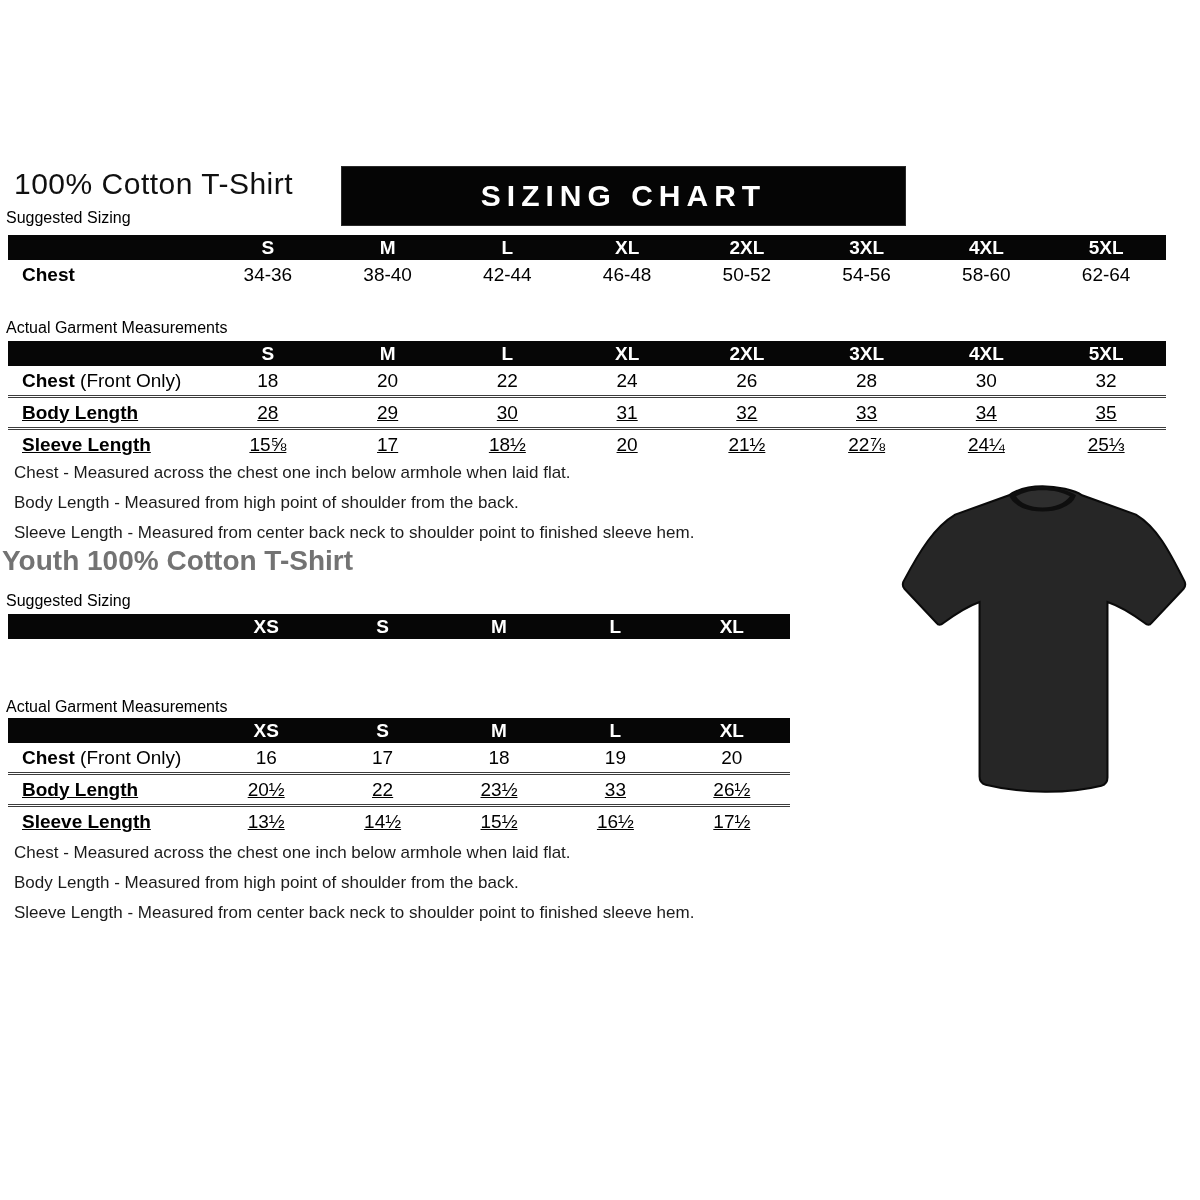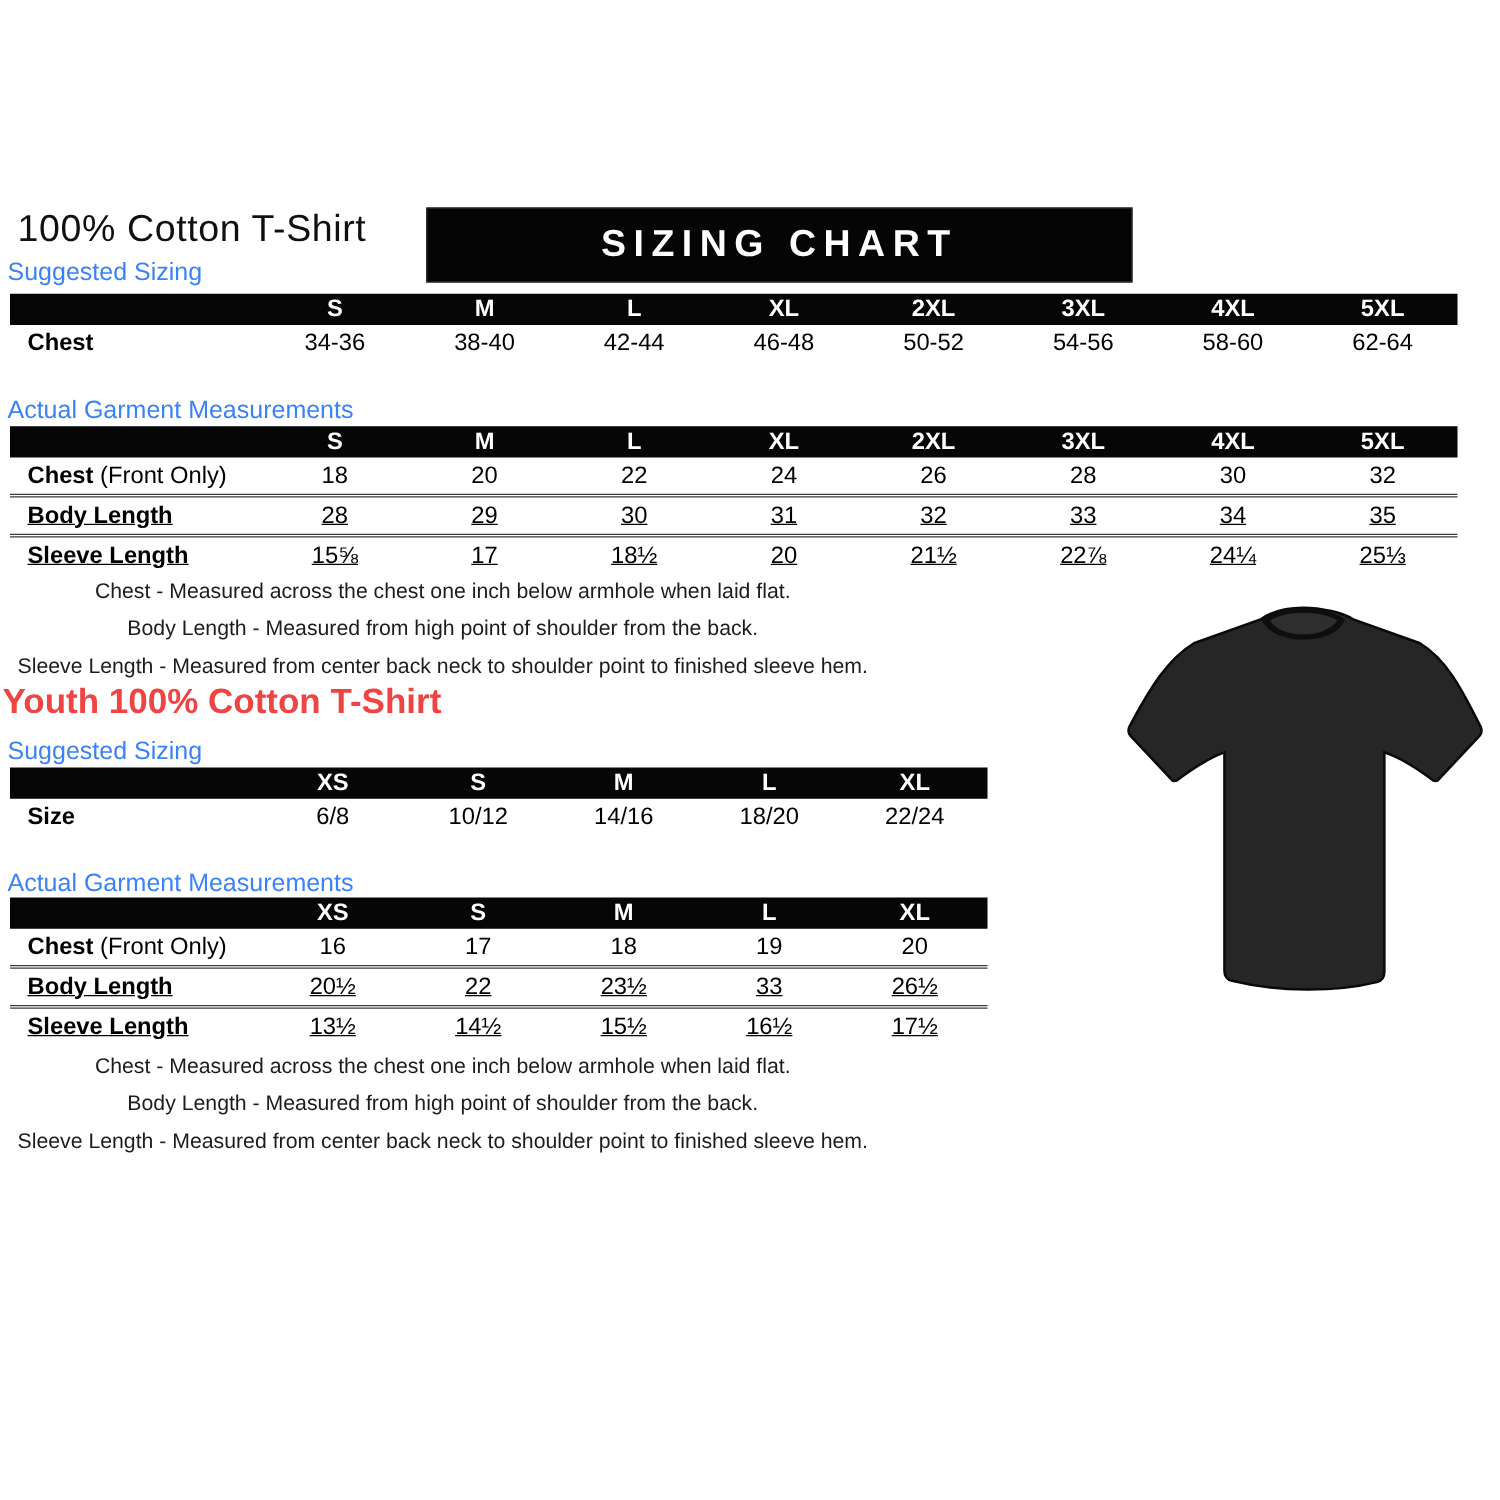--- a/index.html
+++ b/index.html
@@ -16,21 +16,21 @@
     letter-spacing:0.5px;white-space:nowrap;
   }
   .banner{
     position:absolute;left:341px;top:166px;width:565px;height:60px;
     background:#050505;border:1px solid #2a2a2a;box-sizing:border-box;
     display:flex;align-items:center;justify-content:center;
     color:#ffffff;font-size:30px;font-weight:bold;letter-spacing:6px;
   }
   .section-label{
     position:absolute;left:6px;
-    font-size:20px;line-height:22px;font-weight:400;color:#3b82f6;
+    font-size:16px;line-height:22px;font-weight:400;color:#000000;
     white-space:nowrap;
   }
   .sz-table{
     position:absolute;left:8px;box-sizing:border-box;
   }
   .sz-table.adult{width:1158px;}
   .sz-table.youth{width:782px;}
   .trow{display:flex;align-items:center;}
   .thead{
     background:#060606;height:25px;color:#ffffff;font-weight:bold;font-size:19px;
@@ -39,25 +39,25 @@
   .tdata + .tdata{border-top:3px double #3c3c3c;text-decoration:underline;}
   .lcell{
     width:200px;flex:0 0 200px;box-sizing:border-box;padding-left:14px;
     text-align:left;white-space:nowrap;
   }
   .vcell{flex:1 1 0;text-align:center;}
   .row-label-main{font-weight:bold;}
   .row-label-suffix{font-weight:400;}
   .notes{position:absolute;left:14px;}
   .note-line{
-    font-size:17px;line-height:30px;color:#1c1c1c;white-space:nowrap;text-align:center;
+    font-size:17px;line-height:30px;color:#1c1c1c;white-space:nowrap;
   }
   .youth-title{
     position:absolute;left:2px;top:544px;
-    font-size:28px;line-height:34px;font-weight:bold;color:#ef4444;
+    font-size:28px;line-height:34px;font-weight:bold;color:#737373;
     white-space:nowrap;
   }
   .tshirt{position:absolute;left:890px;top:474px;}
 </style>
 </head>
 <body>
 
 <div class="page">
 
   <div class="page-title">100% Cotton T-Shirt</div>
@@ -148,28 +148,20 @@
 
   <div class="section-label" style="top:590px">Suggested Sizing</div>
   <div class="sz-table youth" style="top:614px">
       <div class="trow thead">
         <div class="lcell"></div>
         <div class="vcell">XS</div>
         <div class="vcell">S</div>
         <div class="vcell">M</div>
         <div class="vcell">L</div>
         <div class="vcell">XL</div>
-      </div>
-      <div class="trow tdata">
-        <div class="lcell"><span class="row-label-main">Size</span></div>
-        <div class="vcell">6/8</div>
-        <div class="vcell">10/12</div>
-        <div class="vcell">14/16</div>
-        <div class="vcell">18/20</div>
-        <div class="vcell">22/24</div>
       </div>
     </div>
 
   <div class="section-label" style="top:696px">Actual Garment Measurements</div>
   <div class="sz-table youth" style="top:718px">
       <div class="trow thead">
         <div class="lcell"></div>
         <div class="vcell">XS</div>
         <div class="vcell">S</div>
         <div class="vcell">M</div>

